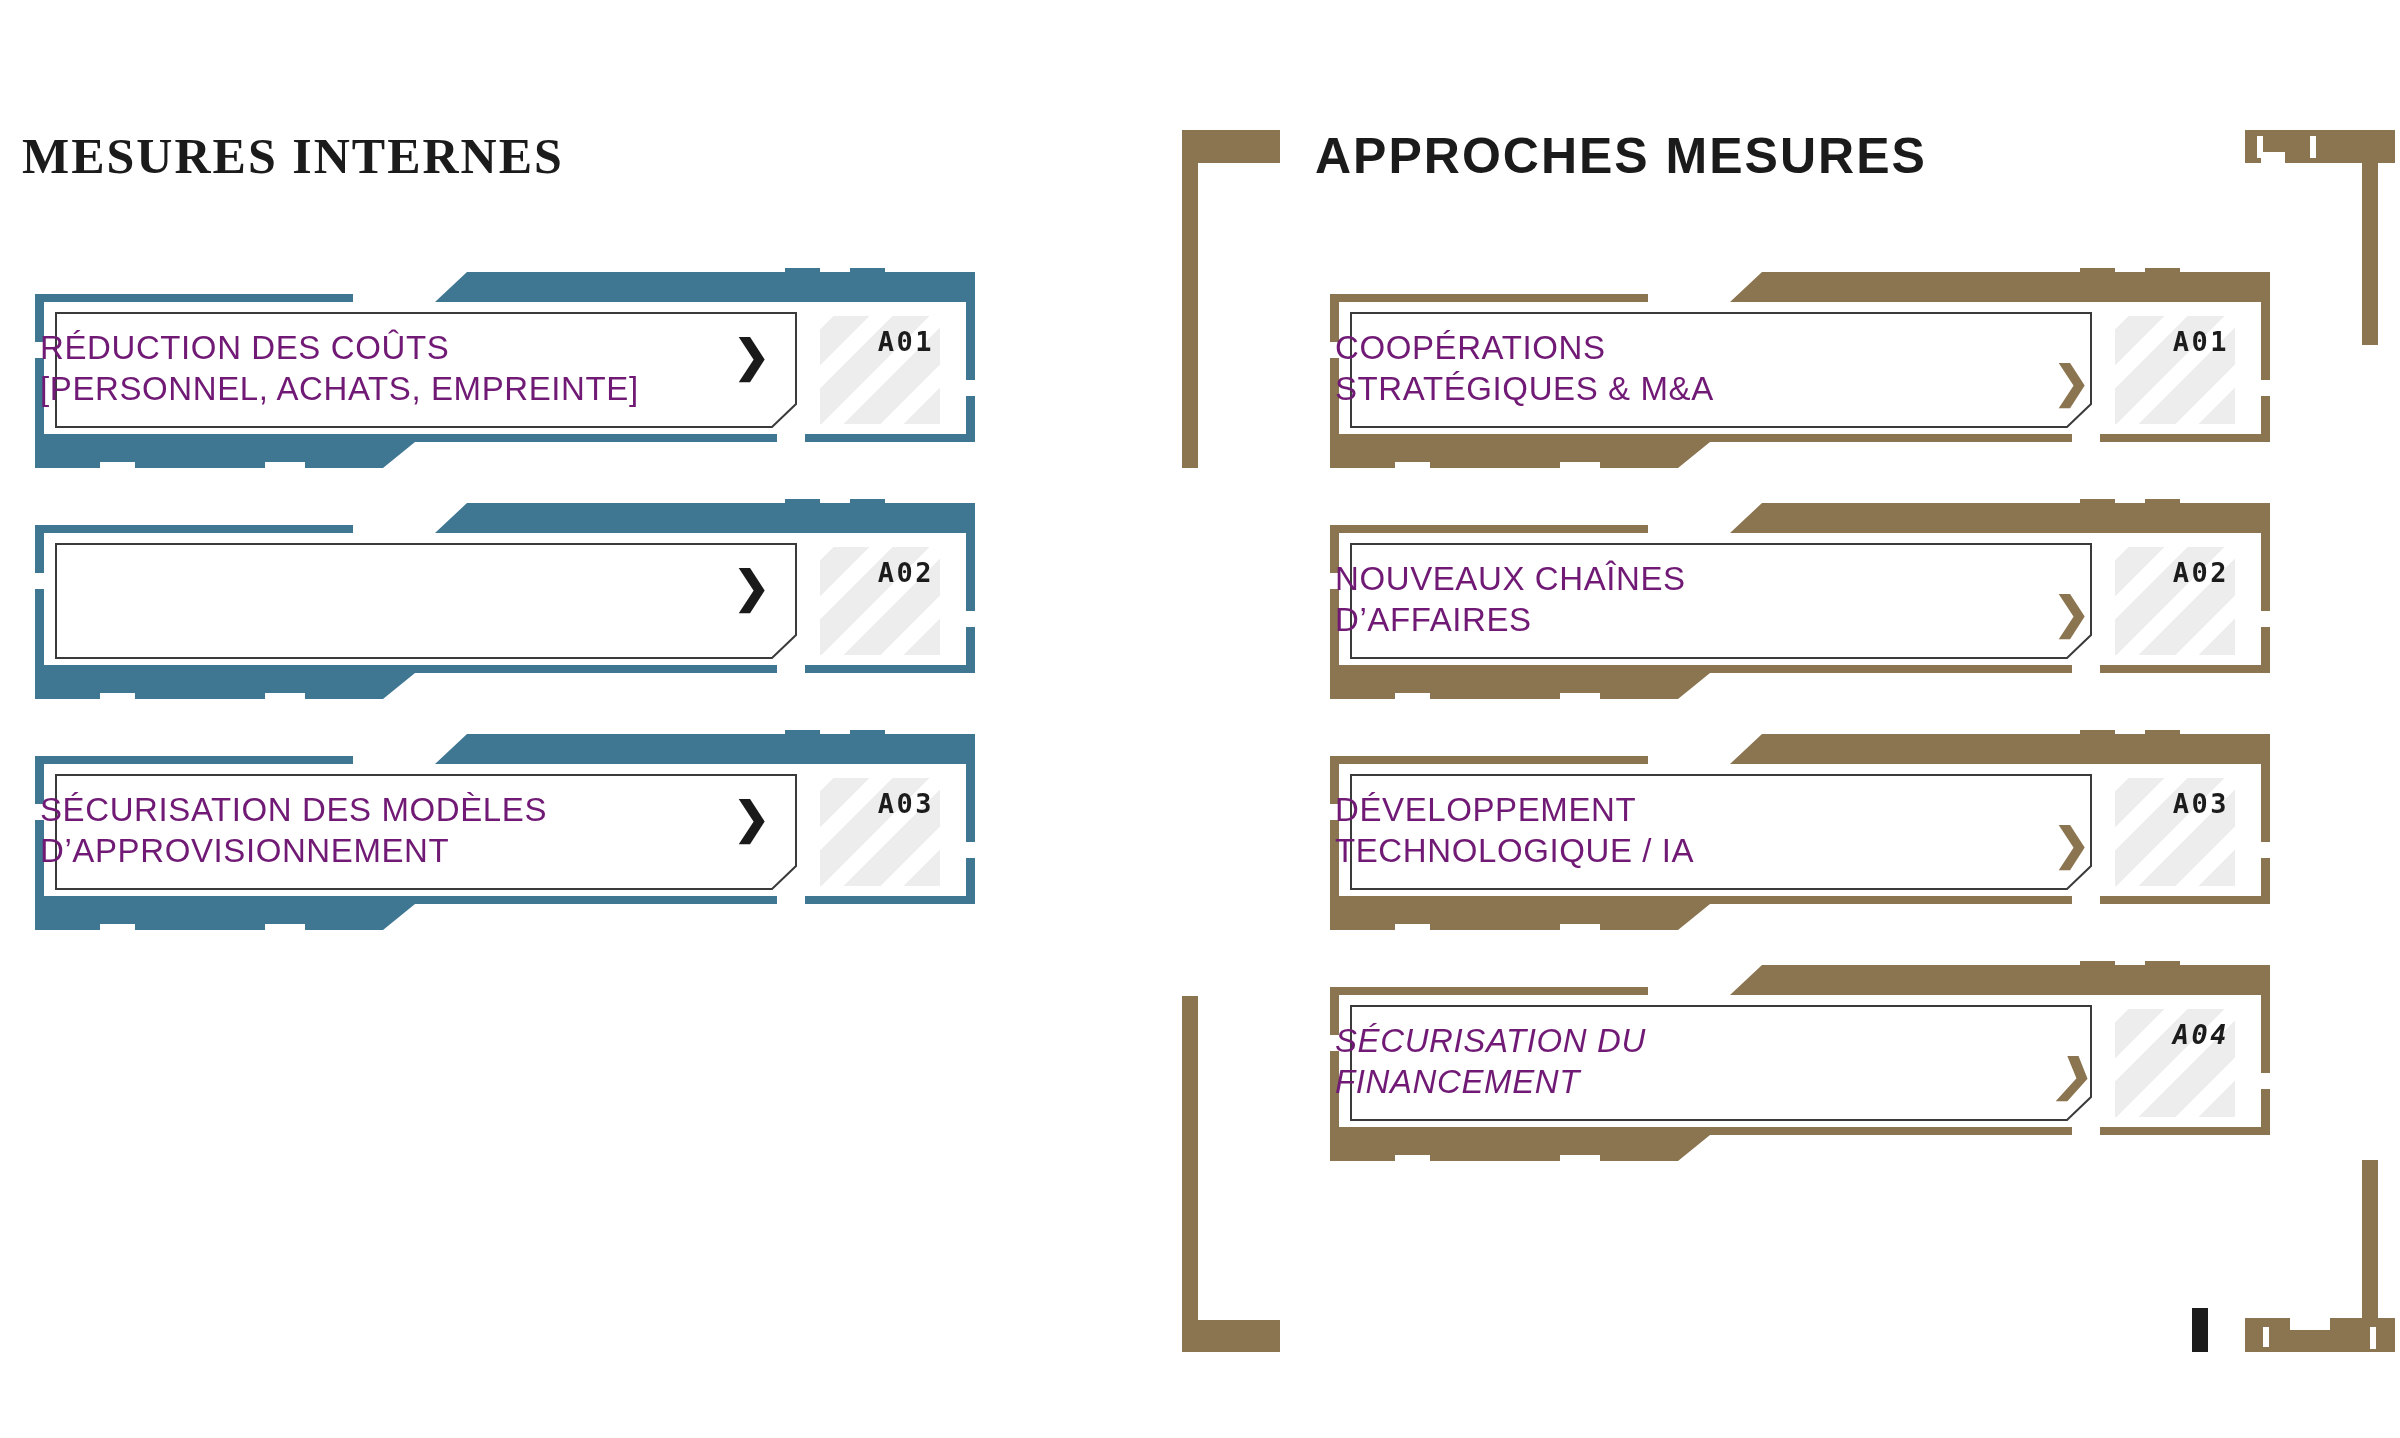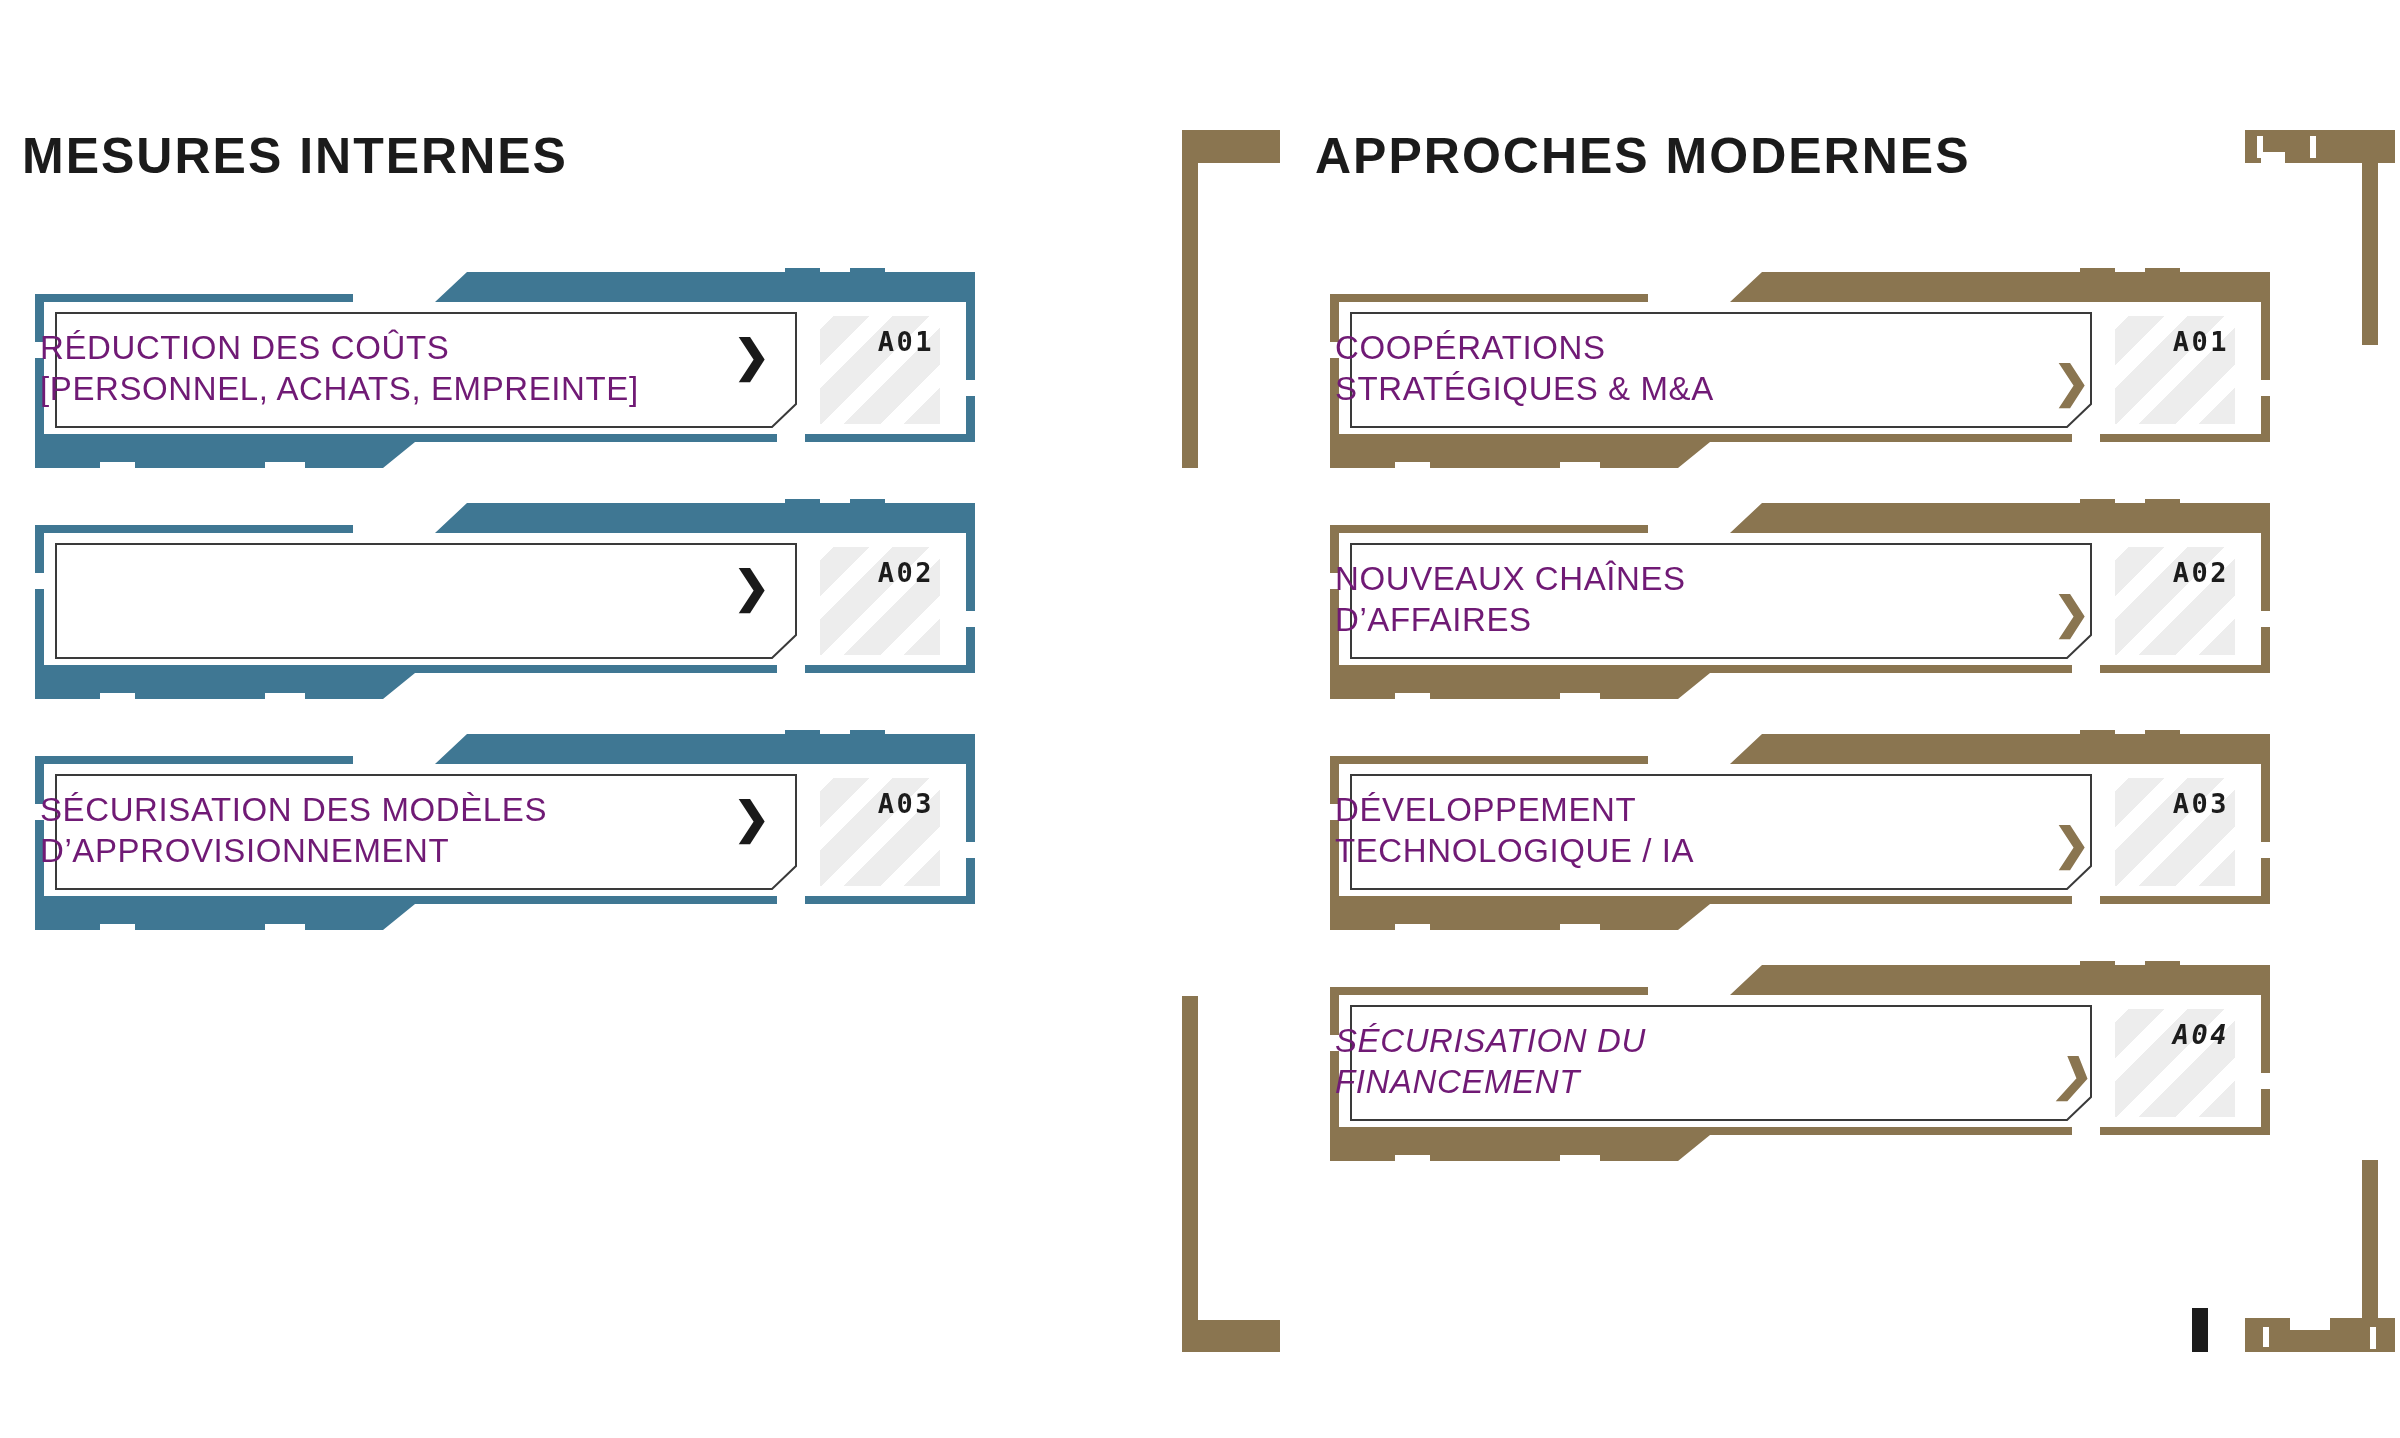--- a/index.html
+++ b/index.html
@@ -15,21 +15,21 @@
   
   .col-title{
     position:absolute;
     font-size:50px;
     letter-spacing:2.0px;
     font-weight:600;
     color:#1b1b1b;
     white-space:nowrap;
     font-family:"Liberation Sans", sans-serif;
   }
-  #title-left  { left:22px;  top:127px; }
+  #title-left  { left:22px;  top:127px;font-family:Liberation Serif, serif; }
   #title-right { left:1315px;top:127px; }
 
   
   .card{
     position:absolute;
     width:960px;
     height:200px;
   }
 
   
@@ -86,21 +86,21 @@
     letter-spacing:2.5px;
     color:#1c1c1c;
   }
 
 </style>
 </head>
 <body>
 
 <div class="col-title" id="title-left">MESURES INTERNES</div>
 
-<div class="col-title" id="title-right">APPROCHES MODERNES</div>
+<div class="col-title" id="title-right">APPROCHES MESURES</div>
 
 <div id="frame-layer">
   <svg class="abs" style="left:0;top:0;" width="2400" height="1438" viewBox="0 0 2400 1438">
 
     <path d="M1182,130 L1280,130 L1280,163 L1198,163 L1198,468 L1182,468 Z" fill="#8A7550"></path>
 
     <path d="M1182,996 L1198,996 L1198,1320 L1280,1320 L1280,1352 L1182,1352 Z" fill="#8A7550"></path>
 
     <path d="M2245,130 L2395,130 L2395,163 L2378,163 L2378,345 L2362,345 L2362,163 L2285,163 L2285,152
              L2261,152 L2261,163 L2245,163 Z" fill="#8A7550"></path>

